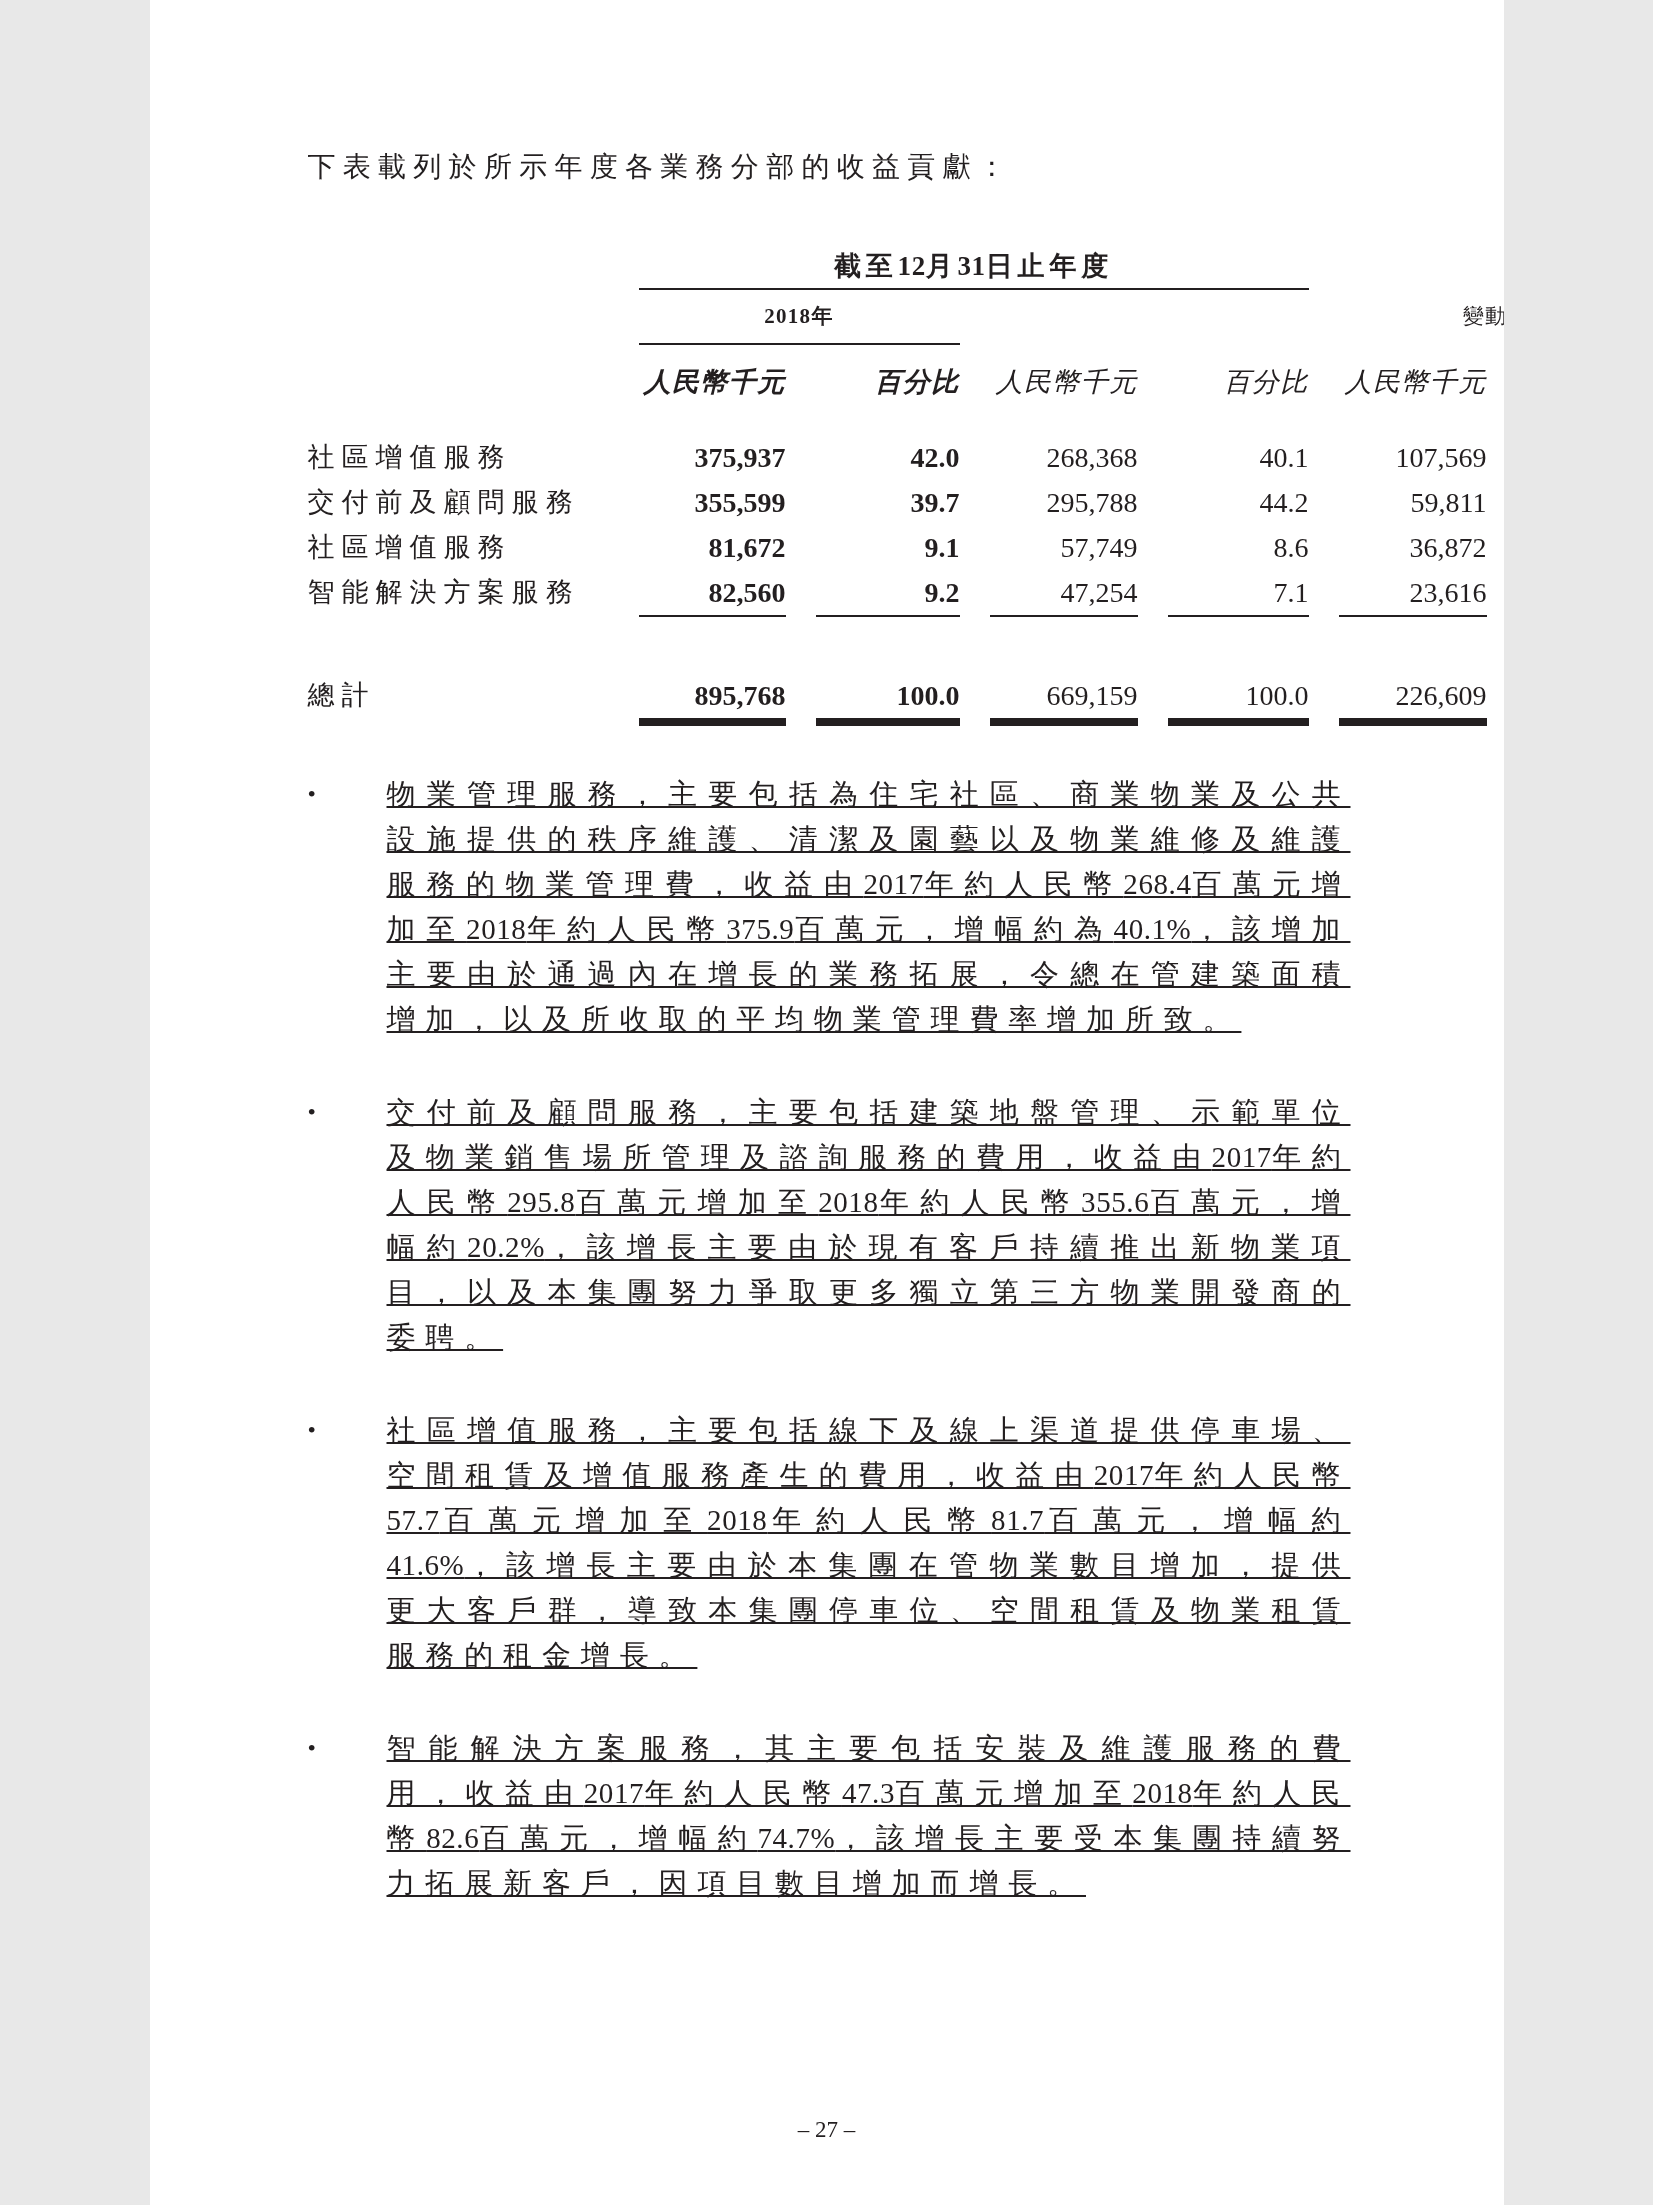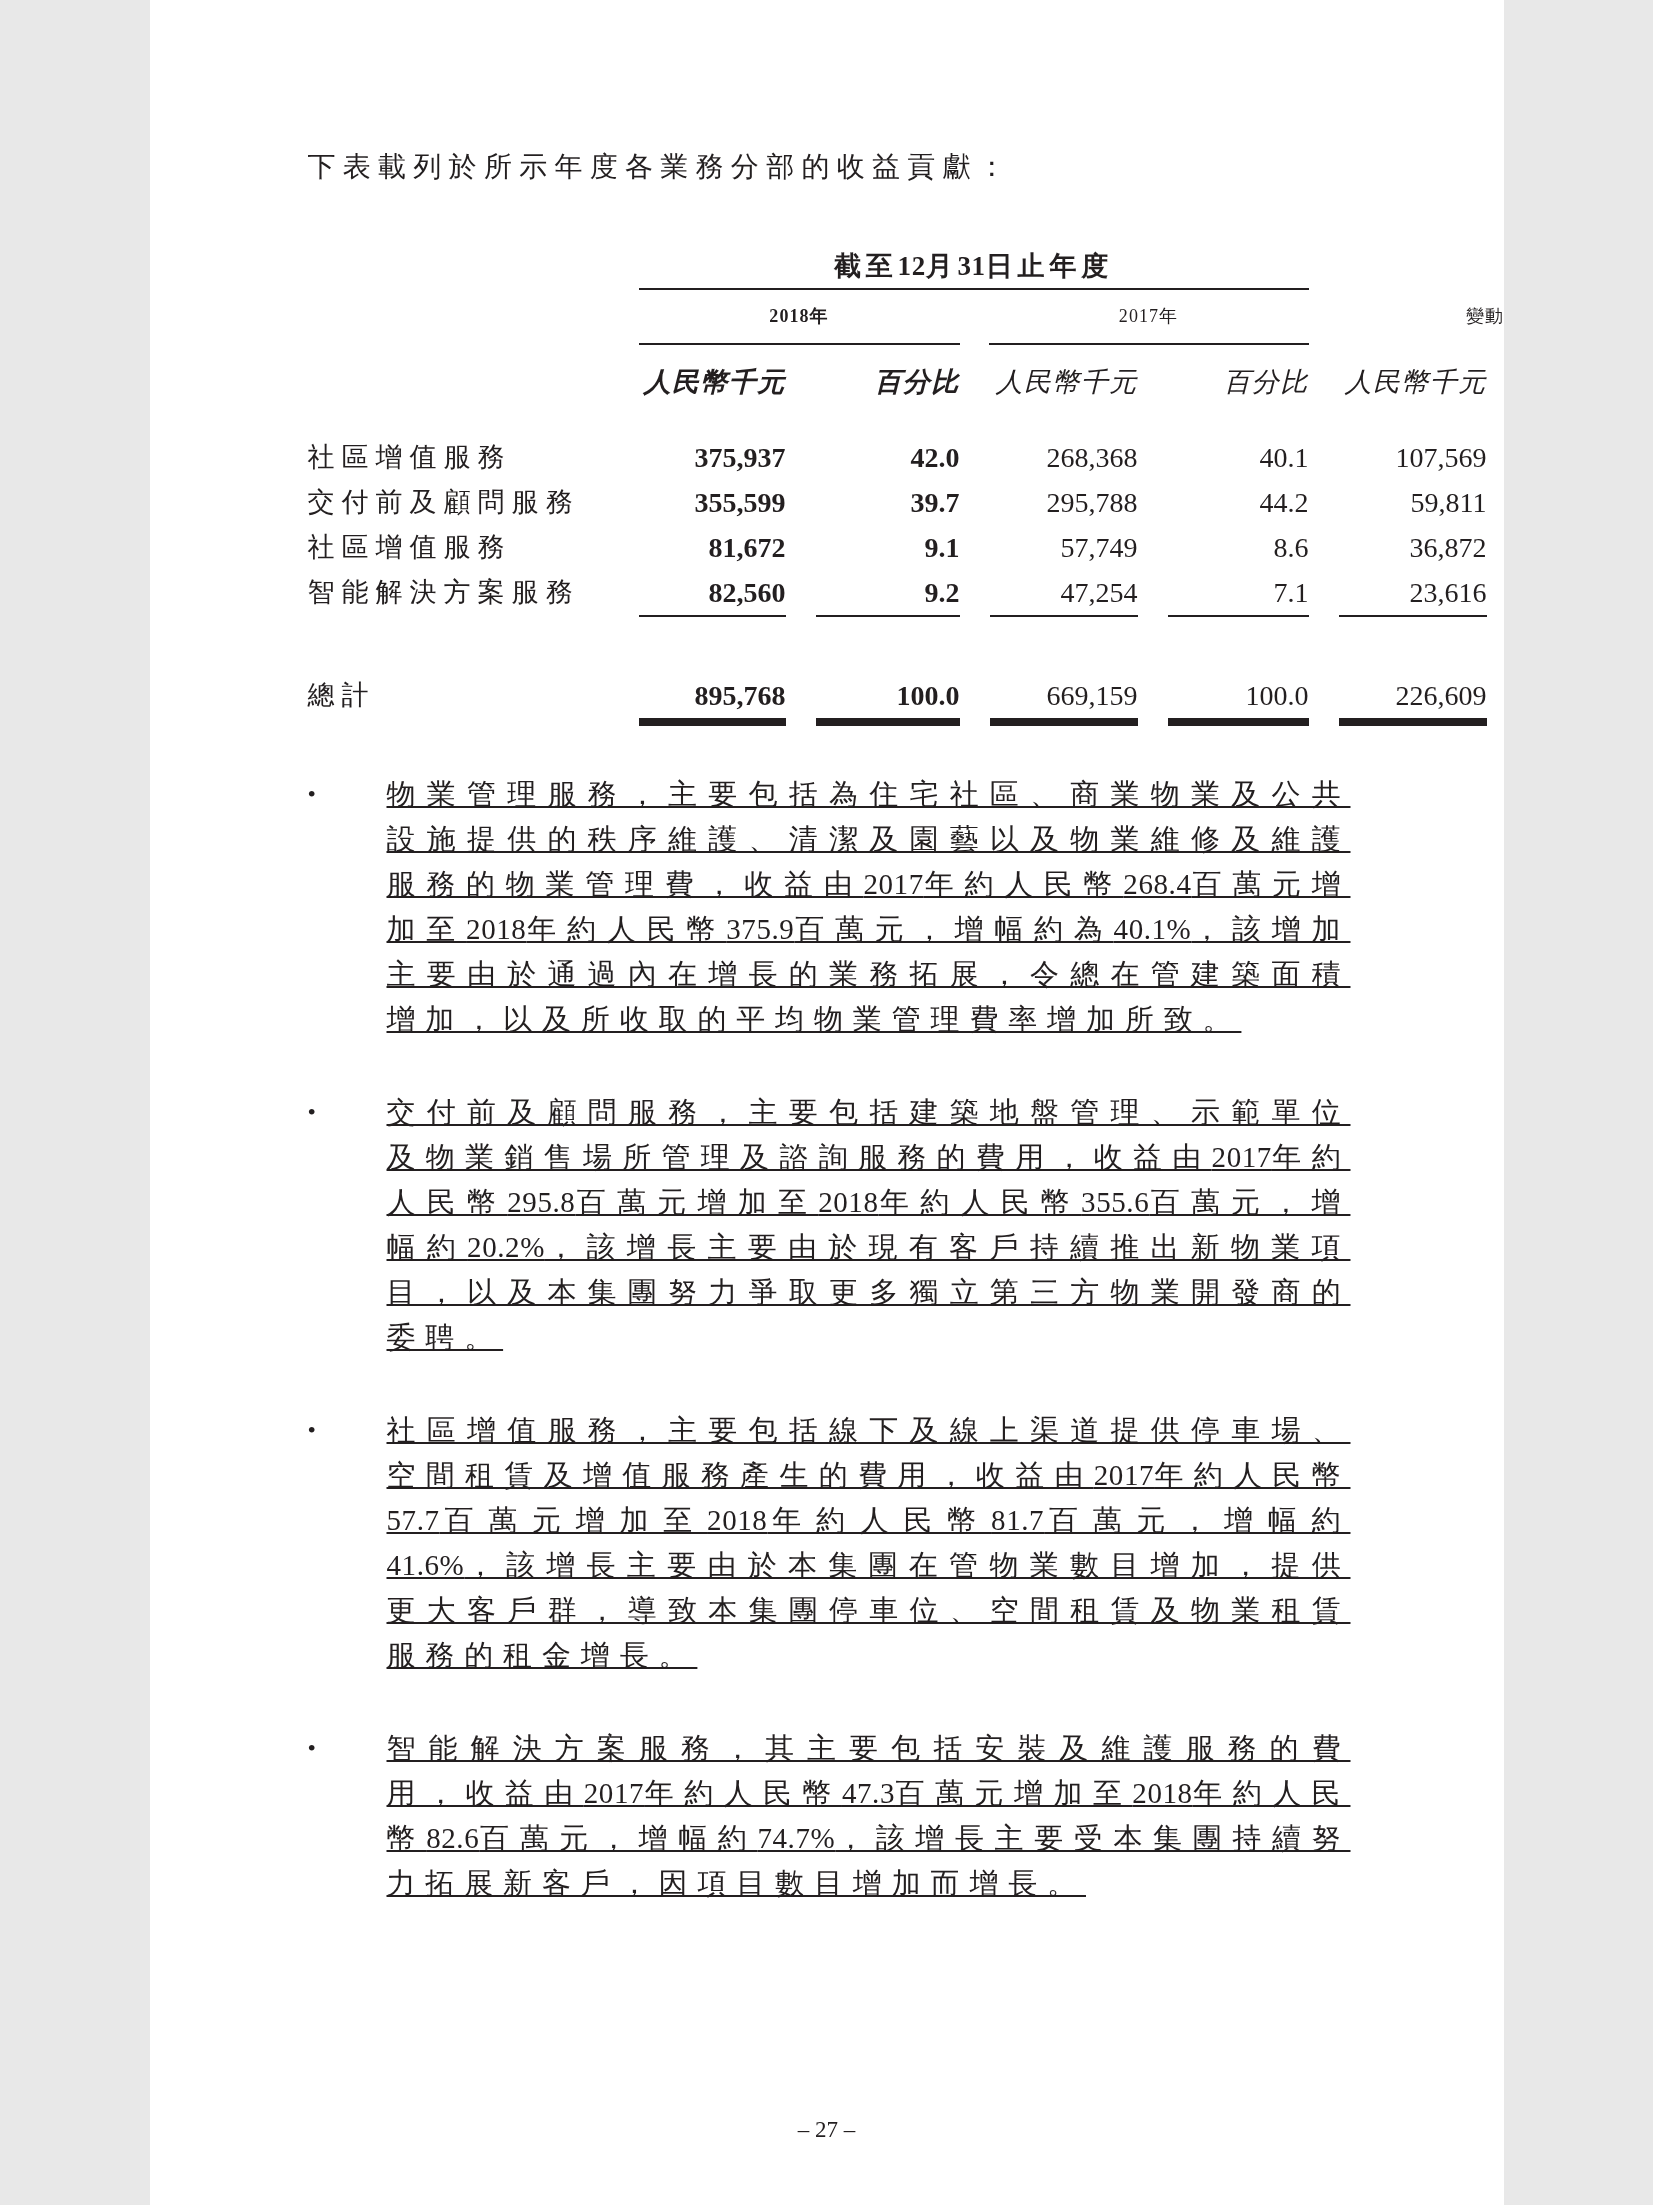--- a/index.html
+++ b/index.html
@@ -33,21 +33,21 @@
   .period {
     grid-area: 1 / 2 / 2 / 6;
     text-align: center;
     font-weight: bold;
     font-size: 27px;
     line-height: 43px;
     letter-spacing: 0.18em;
     border-bottom: 2.7px solid #231f20;
   }
   .ghead {
-    font-size: 18px;
+    font-size: 21px;
     line-height: 53px;
     text-align: center;
     letter-spacing: 0.06em;
   }
   .ghead.ruled { border-bottom: 2.7px solid #231f20; }
   .g2018 { grid-area: 2 / 2 / 3 / 4; font-weight: bold; }
   .g2017 { grid-area: 2 / 4 / 3 / 6; margin-left: 29px; }
   .gchange { grid-area: 2 / 6 / 3 / 8; }
   .chead {
     font-style: italic;
@@ -109,21 +109,20 @@
 <body>
 
 <div class="page">
 
   <p class="intro cjk-mix">下表載列於所示年度各業務分部的收益貢獻：</p>
 
   <div class="tbl">
     <div class="period cjk-mix">截至<span class="lat">12</span>月<span class="lat">31</span>日止年度</div>
 
     <div class="ghead ruled g2018">2018年</div>
-    <div class="ghead ruled g2017">2017年</div>
     <div class="ghead gchange">變動</div>
 
     <div class="chead bold" style="grid-area:3/2">人民幣千元</div>
     <div class="chead bold" style="grid-area:3/3">百分比</div>
     <div class="chead" style="grid-area:3/4">人民幣千元</div>
     <div class="chead" style="grid-area:3/5">百分比</div>
     <div class="chead" style="grid-area:3/6">人民幣千元</div>
     <div class="chead" style="grid-area:3/7">百分比</div>
 
     <div class="lbl" style="grid-area:4/1">社區增值服務</div>

